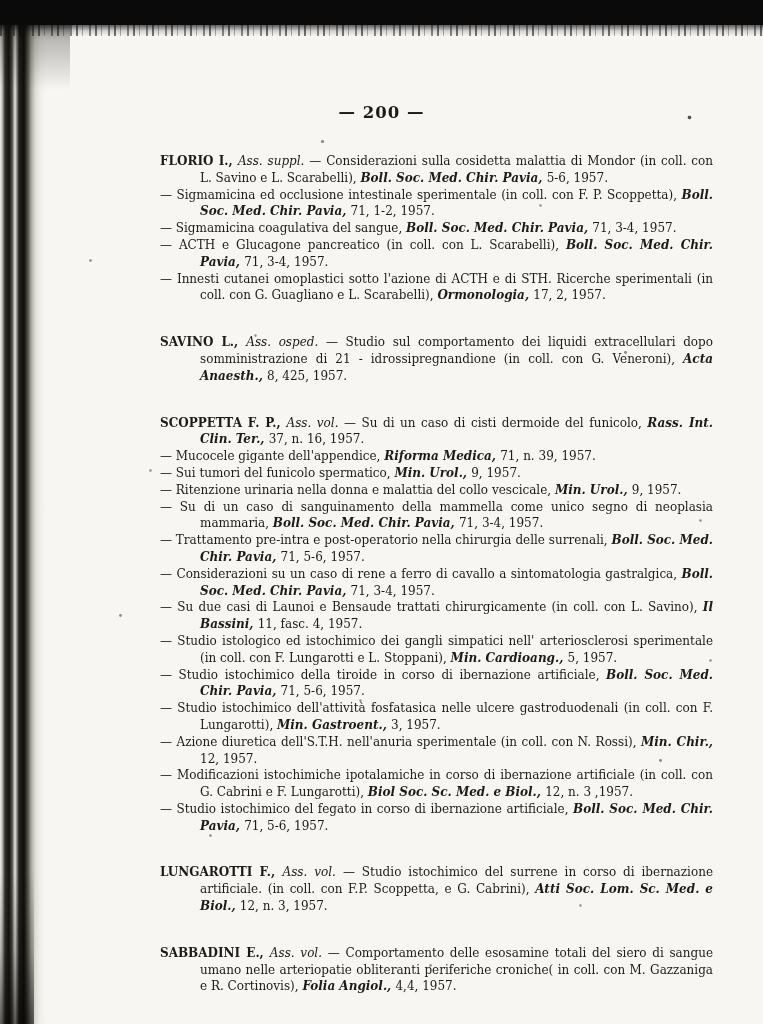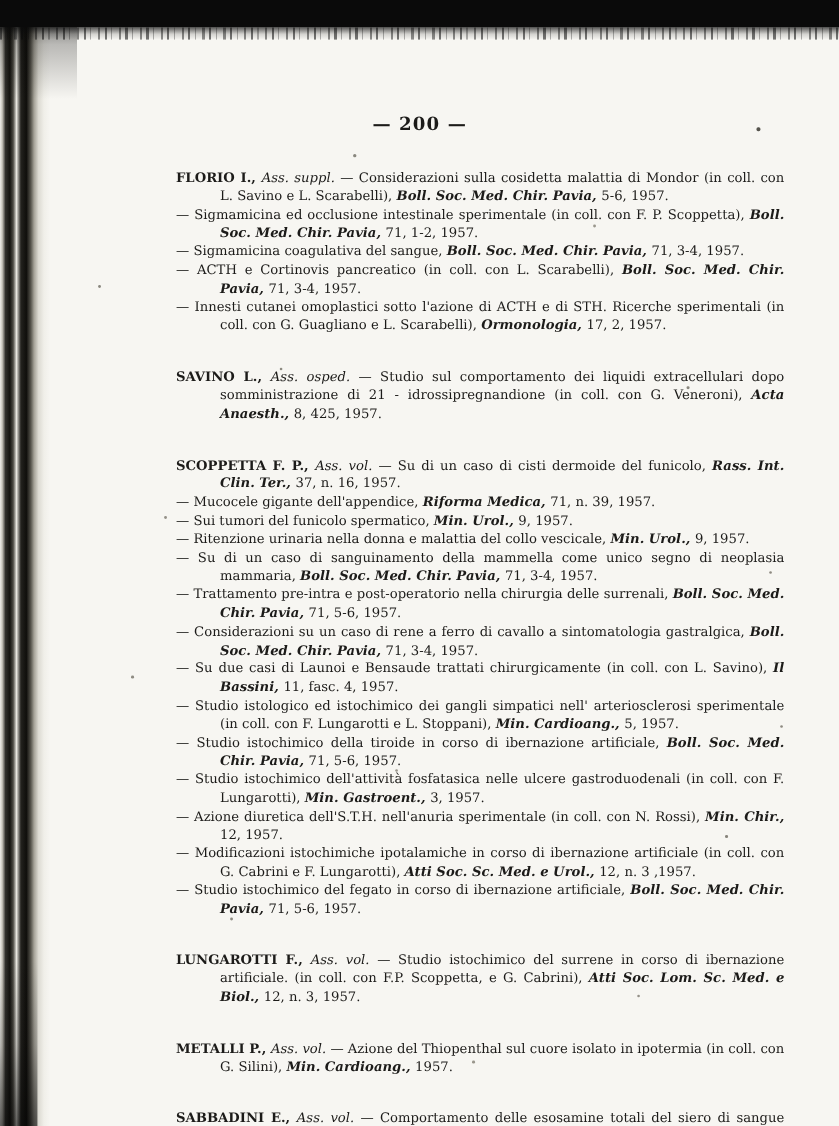--- a/index.html
+++ b/index.html
@@ -83,33 +83,32 @@
 <div class="binding-shade-top"></div>
 <div class="binding-shade-bottom"></div>
 <div class="specks"></div>
 
 <div class="page-number">— 200 —</div>
 
 <div class="bib">
     <p class="entry group"><span class="b">FLORIO I., </span><span class="i">Ass. suppl. </span><span class="r">— Considerazioni sulla cosidetta malattia di Mondor (in coll. con L. Savino e L. Scarabelli), </span><span class="bi">Boll. Soc. Med. Chir. Pavia, </span><span class="r">5-6, 1957.</span></p>
     <p class="entry"><span class="r">— Sigmamicina ed occlusione intestinale sperimentale (in coll. con F. P. Scoppetta), </span><span class="bi">Boll. Soc. Med. Chir. Pavia, </span><span class="r">71, 1-2, 1957.</span></p>
     <p class="entry"><span class="r">— Sigmamicina coagulativa del sangue, </span><span class="bi">Boll. Soc. Med. Chir. Pavia, </span><span class="r">71, 3-4, 1957.</span></p>
-    <p class="entry"><span class="r">— ACTH e Cortinovis pancreatico (in coll. con L. Scarabelli), </span><span class="bi">Boll. Soc. Med. Chir. Pavia, </span><span class="r">71, 3-4, 1957.</span></p>
+    <p class="entry"><span class="r">— ACTH e Glucagone pancreatico (in coll. con L. Scarabelli), </span><span class="bi">Boll. Soc. Med. Chir. Pavia, </span><span class="r">71, 3-4, 1957.</span></p>
     <p class="entry"><span class="r">— Innesti cutanei omoplastici sotto l'azione di ACTH e di STH. Ricerche sperimentali (in coll. con G. Guagliano e L. Scarabelli), </span><span class="bi">Ormonologia, </span><span class="r">17, 2, 1957.</span></p>
     <p class="entry group"><span class="b">SAVINO L., </span><span class="i">Ass. osped. </span><span class="r">— Studio sul comportamento dei liquidi extracellulari dopo somministrazione di 21 - idrossipregnandione (in coll. con G. Veneroni), </span><span class="bi">Acta Anaesth., </span><span class="r">8, 425, 1957.</span></p>
     <p class="entry group"><span class="b">SCOPPETTA F. P., </span><span class="i">Ass. vol. </span><span class="r">— Su di un caso di cisti dermoide del funicolo, </span><span class="bi">Rass. Int. Clin. Ter., </span><span class="r">37, n. 16, 1957.</span></p>
     <p class="entry"><span class="r">— Mucocele gigante dell'appendice, </span><span class="bi">Riforma Medica, </span><span class="r">71, n. 39, 1957.</span></p>
     <p class="entry"><span class="r">— Sui tumori del funicolo spermatico, </span><span class="bi">Min. Urol., </span><span class="r">9, 1957.</span></p>
     <p class="entry"><span class="r">— Ritenzione urinaria nella donna e malattia del collo vescicale, </span><span class="bi">Min. Urol., </span><span class="r">9, 1957.</span></p>
     <p class="entry"><span class="r">— Su di un caso di sanguinamento della mammella come unico segno di neoplasia mammaria, </span><span class="bi">Boll. Soc. Med. Chir. Pavia, </span><span class="r">71, 3-4, 1957.</span></p>
     <p class="entry"><span class="r">— Trattamento pre-intra e post-operatorio nella chirurgia delle surrenali, </span><span class="bi">Boll. Soc. Med. Chir. Pavia, </span><span class="r">71, 5-6, 1957.</span></p>
     <p class="entry"><span class="r">— Considerazioni su un caso di rene a ferro di cavallo a sintomatologia gastralgica, </span><span class="bi">Boll. Soc. Med. Chir. Pavia, </span><span class="r">71, 3-4, 1957.</span></p>
     <p class="entry"><span class="r">— Su due casi di Launoi e Bensaude trattati chirurgicamente (in coll. con L. Savino), </span><span class="bi">Il Bassini, </span><span class="r">11, fasc. 4, 1957.</span></p>
     <p class="entry"><span class="r">— Studio istologico ed istochimico dei gangli simpatici nell' arteriosclerosi sperimentale (in coll. con F. Lungarotti e L. Stoppani), </span><span class="bi">Min. Cardioang., </span><span class="r">5, 1957.</span></p>
     <p class="entry"><span class="r">— Studio istochimico della tiroide in corso di ibernazione artificiale, </span><span class="bi">Boll. Soc. Med. Chir. Pavia, </span><span class="r">71, 5-6, 1957.</span></p>
     <p class="entry"><span class="r">— Studio istochimico dell'attività fosfatasica nelle ulcere gastroduodenali (in coll. con F. Lungarotti), </span><span class="bi">Min. Gastroent., </span><span class="r">3, 1957.</span></p>
     <p class="entry"><span class="r">— Azione diuretica dell'S.T.H. nell'anuria sperimentale (in coll. con N. Rossi), </span><span class="bi">Min. Chir., </span><span class="r">12, 1957.</span></p>
-    <p class="entry"><span class="r">— Modificazioni istochimiche ipotalamiche in corso di ibernazione artificiale (in coll. con G. Cabrini e F. Lungarotti), </span><span class="bi">Atti Soc. Sc. Med. e Urol., </span><span class="r">12, n. 3 ,1957.</span></p>
+    <p class="entry"><span class="r">— Modificazioni istochimiche ipotalamiche in corso di ibernazione artificiale (in coll. con G. Cabrini e F. Lungarotti), </span><span class="bi">Biol Soc. Sc. Med. e Biol., </span><span class="r">12, n. 3 ,1957.</span></p>
     <p class="entry"><span class="r">— Studio istochimico del fegato in corso di ibernazione artificiale, </span><span class="bi">Boll. Soc. Med. Chir. Pavia, </span><span class="r">71, 5-6, 1957.</span></p>
     <p class="entry group"><span class="b">LUNGAROTTI F., </span><span class="i">Ass. vol. </span><span class="r">— Studio istochimico del surrene in corso di ibernazione artificiale. (in coll. con F.P. Scoppetta, e G. Cabrini), </span><span class="bi">Atti Soc. Lom. Sc. Med. e Biol., </span><span class="r">12, n. 3, 1957.</span></p>
-    <p class="entry group"><span class="b">METALLI P., </span><span class="i">Ass. vol. </span><span class="r">— Azione del Thiopenthal sul cuore isolato in ipotermia (in coll. con G. Silini), </span><span class="bi">Min. Cardioang., </span><span class="r">1957.</span></p>
     <p class="entry group"><span class="b">SABBADINI E., </span><span class="i">Ass. vol. </span><span class="r">— Comportamento delle esosamine totali del siero di sangue umano nelle arteriopatie obliteranti periferiche croniche( in coll. con M. Gazzaniga e R. Cortinovis), </span><span class="bi">Folia Angiol., </span><span class="r">4,4, 1957.</span></p>
   </div>
 
 </body></html>

